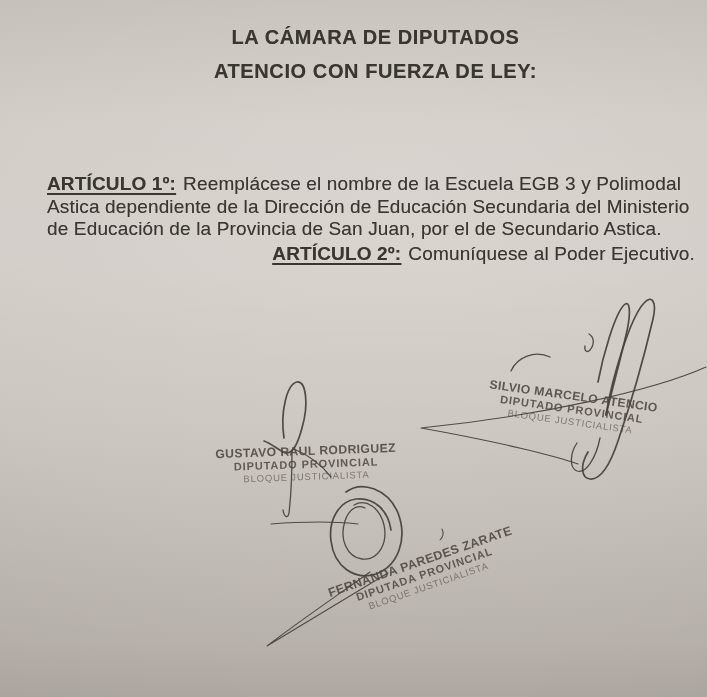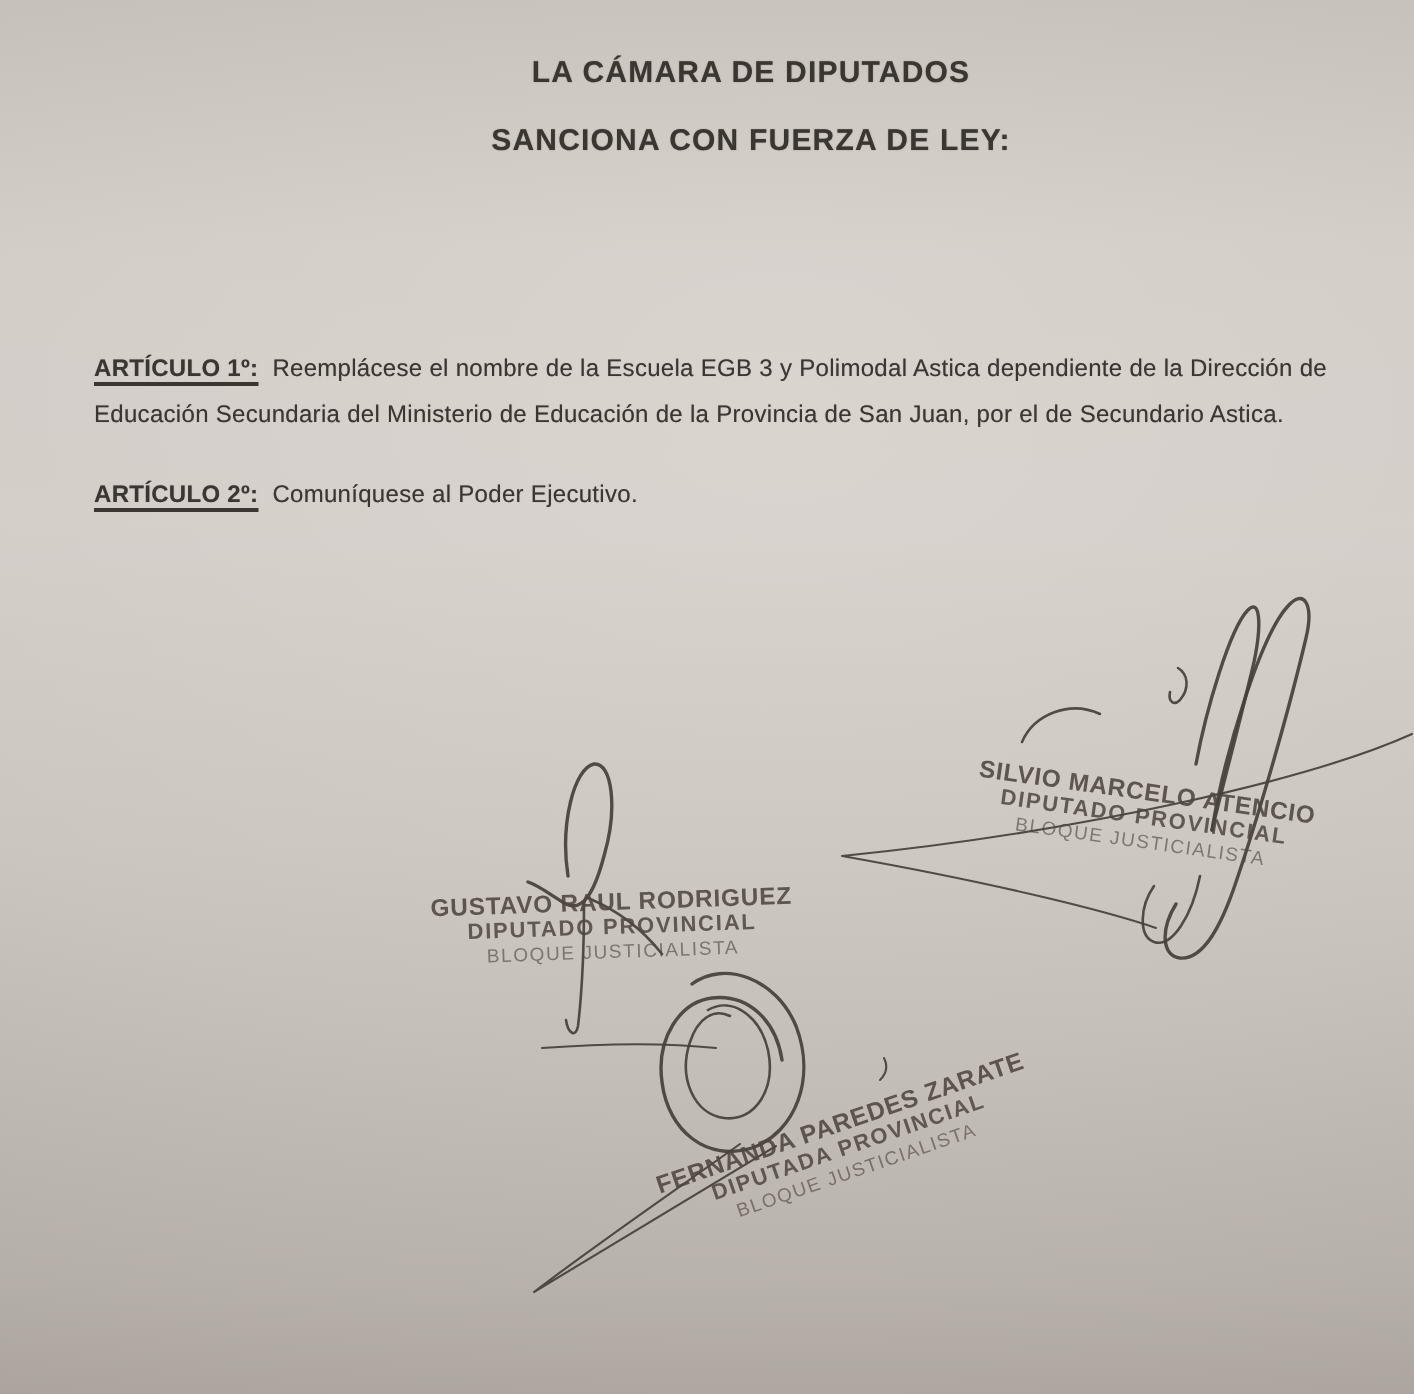--- a/index.html
+++ b/index.html
@@ -12,33 +12,33 @@
     position:relative;width:707px;height:697px;
     background:
       linear-gradient(180deg, rgba(90,80,72,0.05) 0%, rgba(255,255,255,0.10) 18%, rgba(255,255,255,0.12) 38%, rgba(0,0,0,0) 60%, rgba(60,50,45,0.10) 92%, rgba(60,50,45,0.16) 100%),
       radial-gradient(ellipse 130% 90% at 55% 28%, #d5cfc9 0%, #ccc6c0 55%, #bdb7b1 100%);
   }
   
   .heading{
     position:absolute;top:20px;left:0;width:100%;
     padding-left:44px;box-sizing:border-box;
     text-align:center;
-    font-weight:bold;font-size:15px;letter-spacing:0.6px;
+    font-weight:bold;font-size:20px;letter-spacing:0.6px;
     line-height:34px;color:#3a3632;
     text-shadow:0 0 0.6px rgba(58,54,50,0.55);
   }
   
   .doc-body{
     position:absolute;left:47px;top:173px;width:648px;
-    font-size:12px;line-height:22.5px;letter-spacing:0.15px;
+    font-size:19px;line-height:22.5px;letter-spacing:0.15px;
     color:#3a3632;
     text-shadow:0 0 0.4px rgba(58,54,50,0.45);
   }
   .article{margin:0;}
-  .article + .article{margin-top:18px;}
+  .article + .article{margin-top:2px;text-align:right;}
   .article-label{
     font-weight:bold;
     text-decoration:underline;
     text-decoration-thickness:2px;
     text-underline-offset:3px;
     margin-right:7px;
   }
   
   .stamp{
     position:absolute;text-align:center;white-space:nowrap;
@@ -58,21 +58,21 @@
   .pen-mid{stroke-width:1.3;}
   .pen-thin{stroke-width:1.05;}
 </style>
 </head>
 <body>
 
 <div class="page">
 
   <header class="heading">
     <div>LA CÁMARA DE DIPUTADOS</div>
-    <div>SANCIONA CON FUERZA DE LEY:</div>
+    <div>ATENCIO CON FUERZA DE LEY:</div>
   </header>
 
   <main class="doc-body">
     <p class="article"><span class="article-label">ARTÍCULO 1º:</span><span>Reemplácese el nombre de la Escuela EGB 3 y Polimodal Astica dependiente de la Dirección de Educación Secundaria del Ministerio de Educación de la Provincia de San Juan, por el de Secundario Astica.</span></p>
     <p class="article"><span class="article-label">ARTÍCULO 2º:</span><span>Comuníquese al Poder Ejecutivo.</span></p>
   </main>
 
   <svg class="scribbles" width="707" height="697" viewBox="0 0 707 697">
 
     <g>

